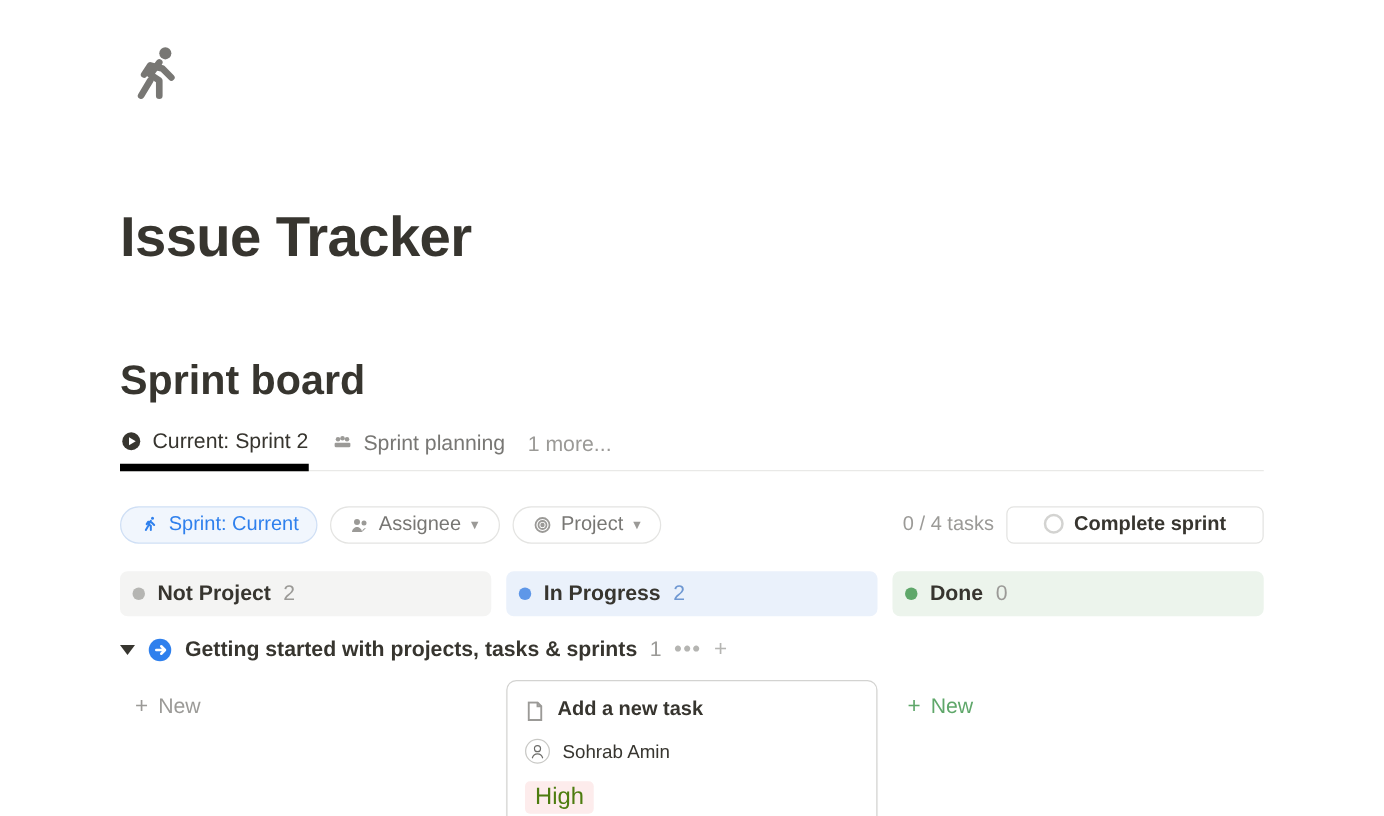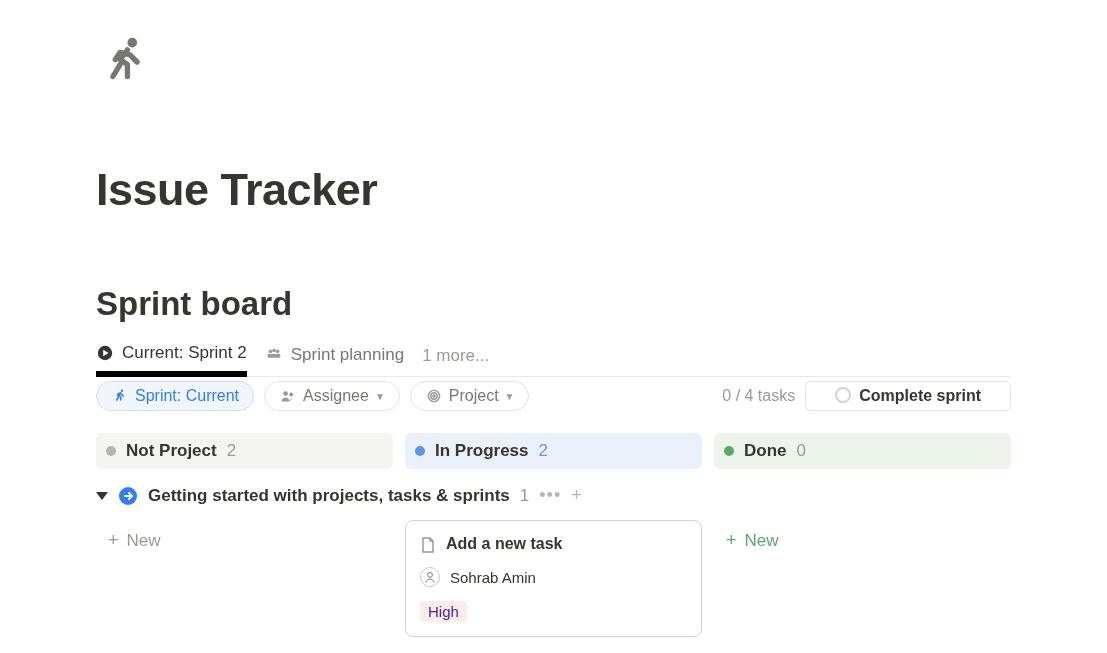--- a/index.html
+++ b/index.html
@@ -55,21 +55,21 @@
   .tabs-more {
     font-size: 17px;
     color: #9b9a97;
     padding-bottom: 8px;
     cursor: pointer;
   }
   .filter-bar {
     display: flex;
     align-items: center;
     gap: 10px;
-    margin-top: 4px;
+    margin-top: 28px;
   }
   .chip {
     display: inline-flex;
     align-items: center;
     gap: 6px;
     border: 1px solid #e4e4e2;
     border-radius: 20px;
     padding: 5px 14px;
     font-size: 16px;
     color: #787774;
@@ -182,22 +182,22 @@
     margin-top:14px; color:#37352f; font-size:15px;
   }
   .avatar {
     width:20px; height:20px; border-radius:50%;
     border:1px solid #c9c9c6; background:#fff;
     display:flex; align-items:center; justify-content:center;
   }
   .priority-tag {
     display:inline-block;
     background:#fdecec;
-    color:#4c1d95;
-    font-size:15px;
+    color:#4d7c0f;
+    font-size:19px;
     padding:2px 8px;
     border-radius:4px;
     margin-top:14px;
   }
   .filter-icon { display:inline-flex; width:18px; height:18px; align-items:center; justify-content:center; }
 </style>
 </head>
 <body>
 
 <div class="page-icon">

